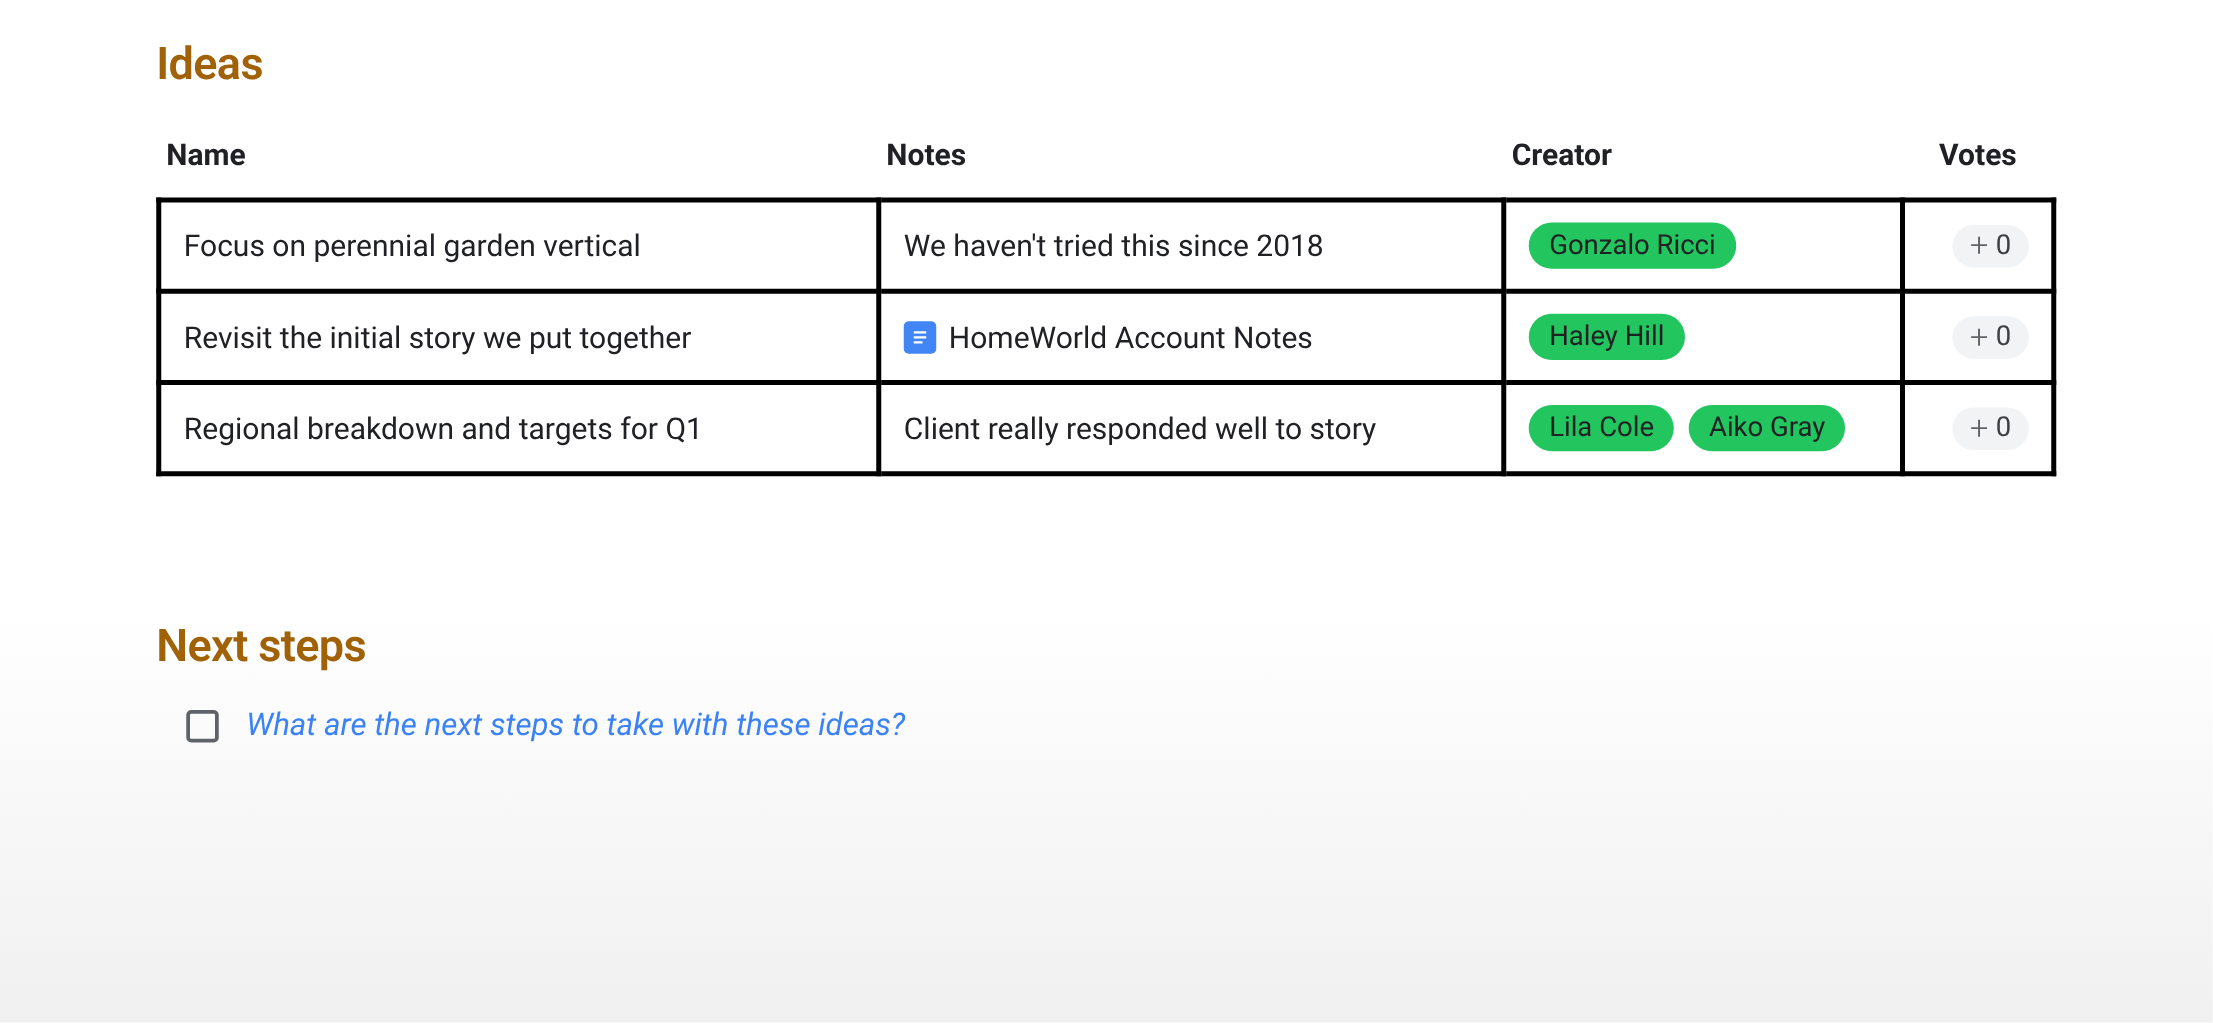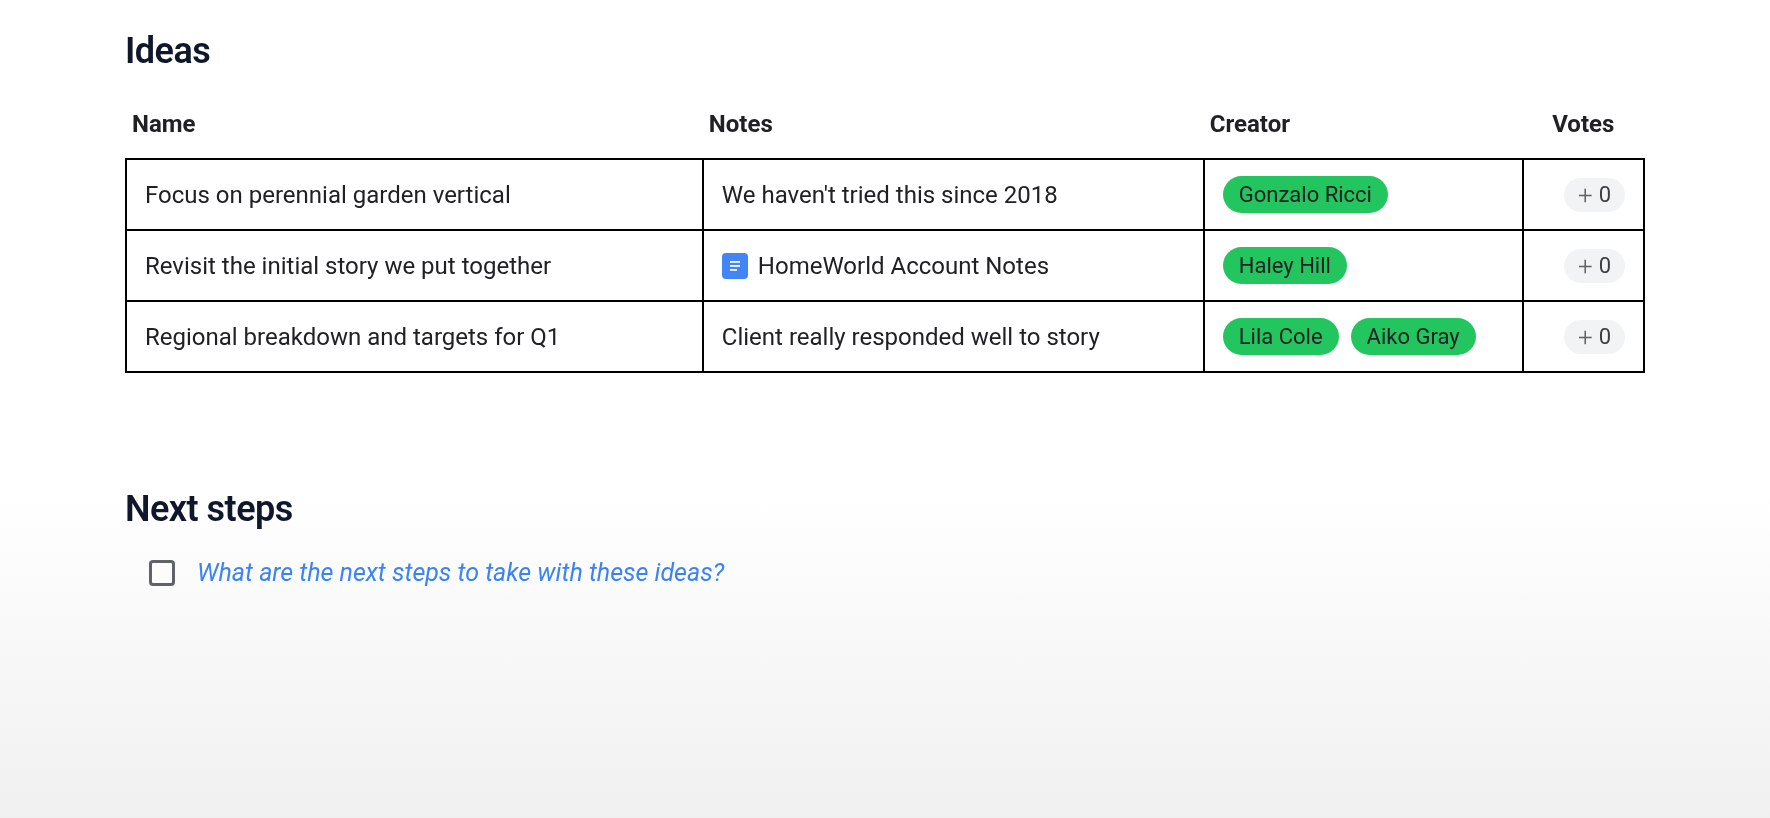--- a/index.html
+++ b/index.html
@@ -9,39 +9,39 @@
       min-height: 818px;
       width: 1770px;
       padding: 0;
     }
     .container {
       padding: 30px 125px 0 125px;
     }
     h1.section-title {
       font-size: 36px;
       font-weight: 600;
-      color: #0f172a;
+      color: #a16207;
       margin-bottom: 28px;
       letter-spacing: -0.5px;
     }
     .ideas-table {
       width: 100%;
       border-collapse: collapse;
       table-layout: fixed;
     }
     .ideas-table th {
       text-align: left;
       font-size: 24px;
       font-weight: 700;
       color: #202124;
       padding: 10px 18px 20px 6px;
       border: none;
     }
     .ideas-table td {
-      border: 2px solid #000000;
+      border: 4px solid #000000;
       padding: 16px 18px;
       font-size: 24px;
       color: #202124;
       font-weight: 400;
       vertical-align: middle;
     }
     .col-name { width: 38%; }
     .col-notes { width: 33%; }
     .col-creator { width: 21%; }
     .col-votes { width: 8%; text-align: right; }

